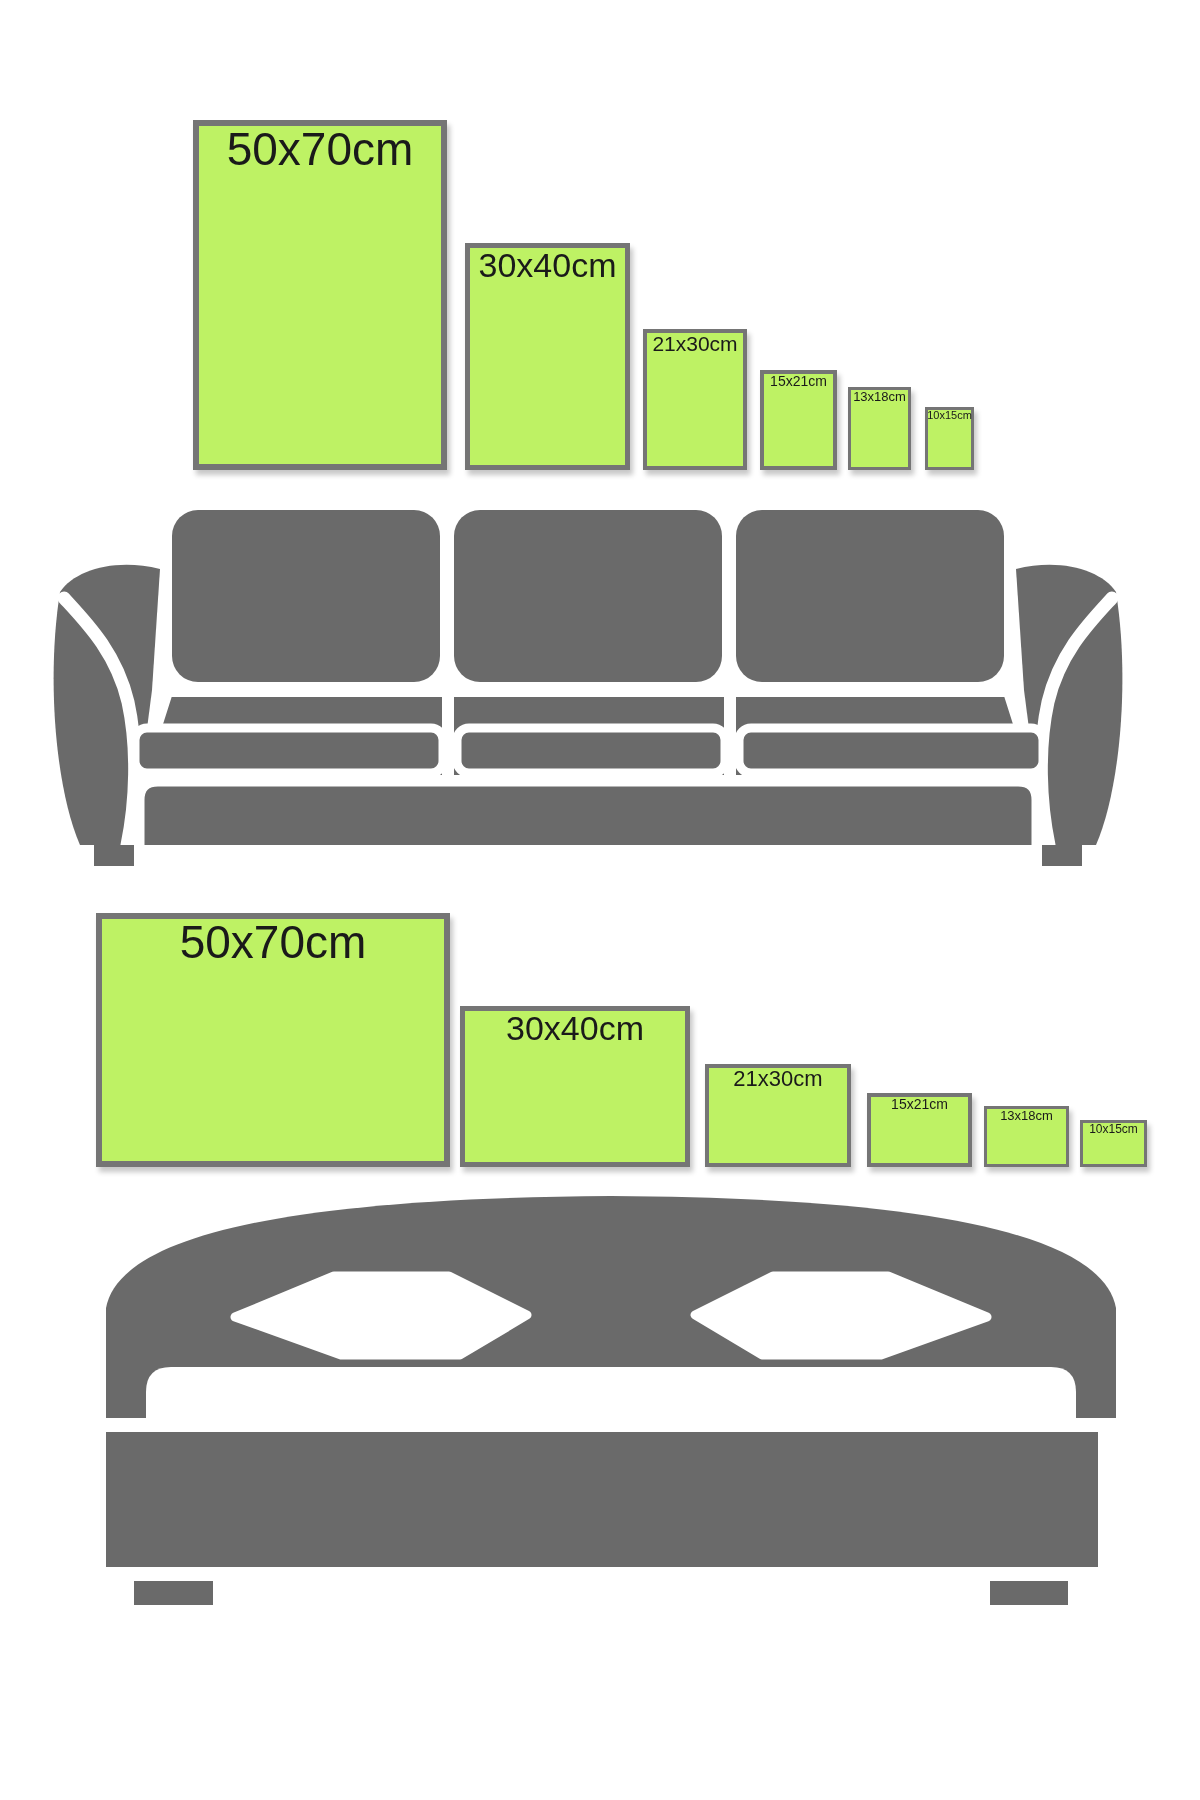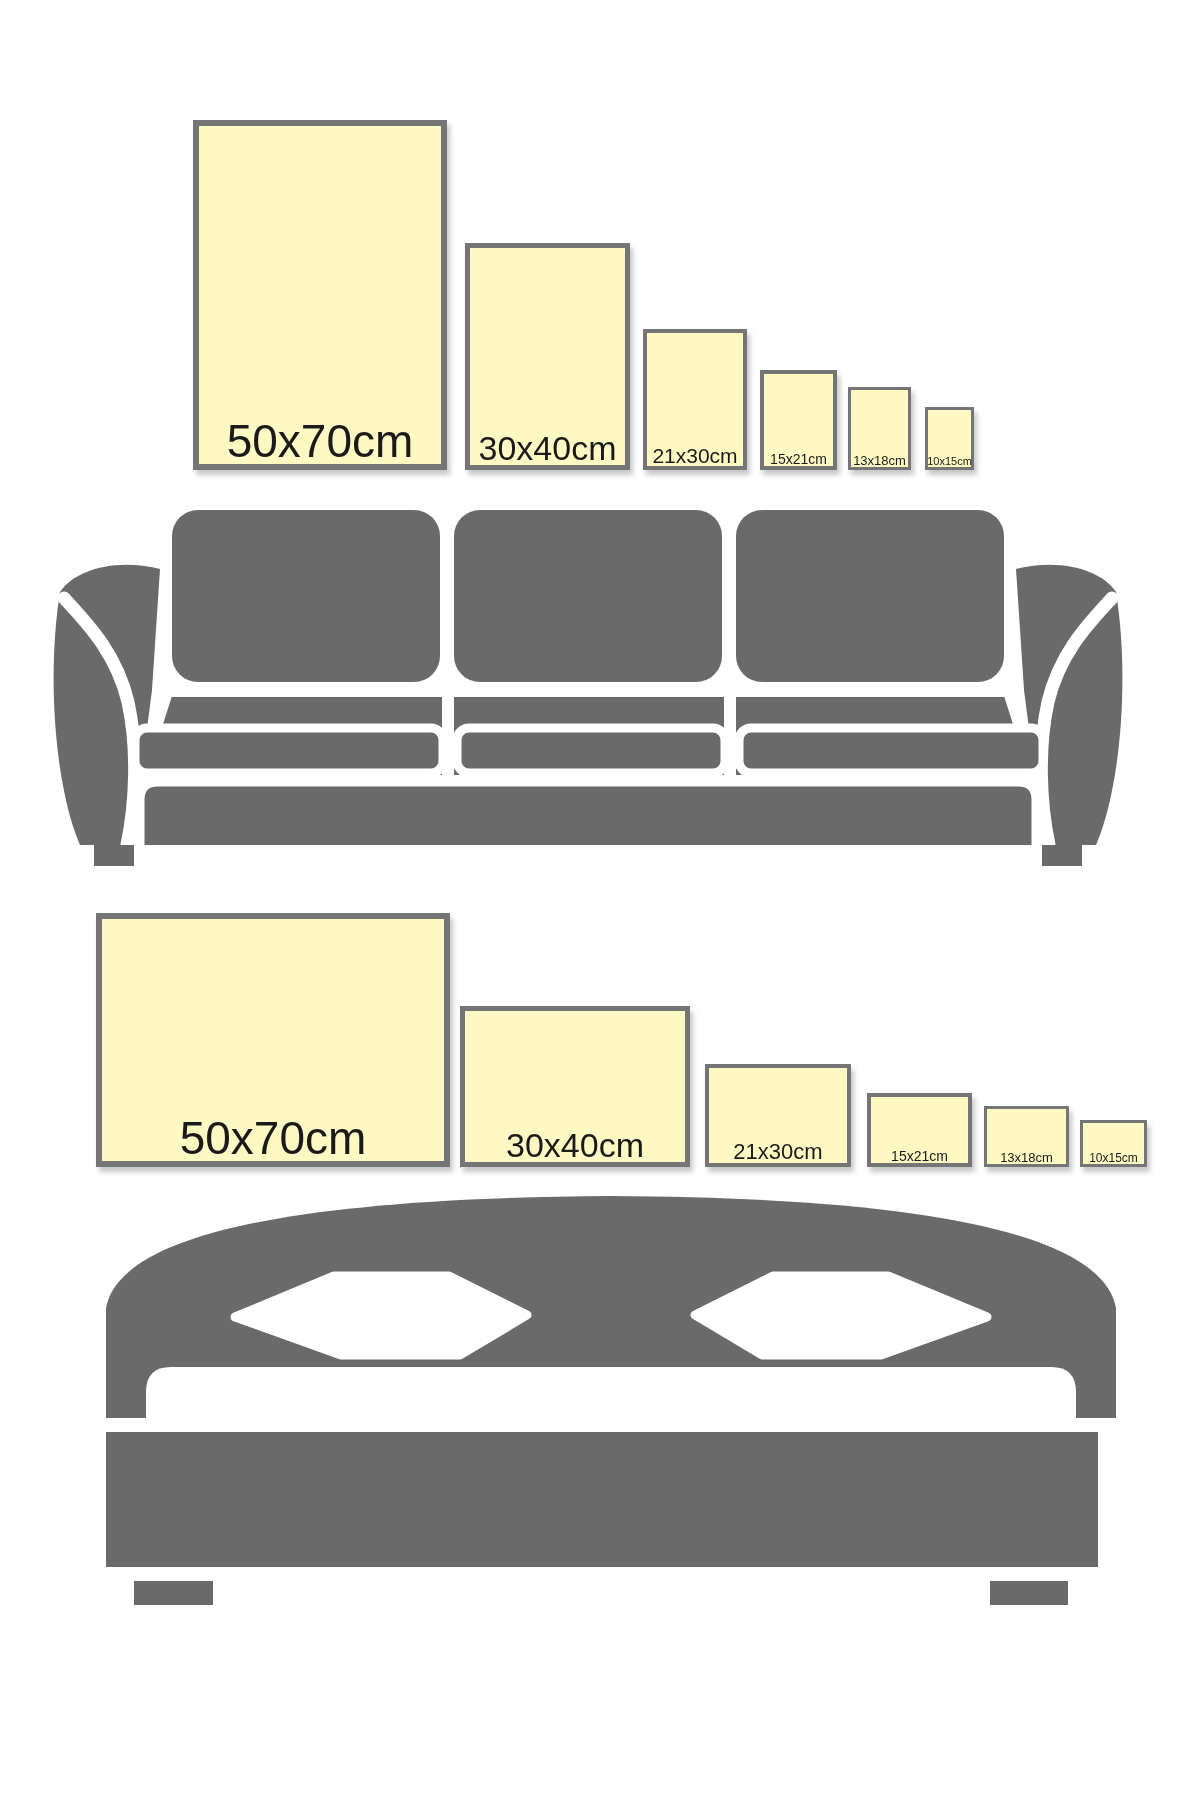--- a/index.html
+++ b/index.html
@@ -11,26 +11,26 @@
     position: relative;
     width: 1200px;
     height: 1800px;
     background: #ffffff;
     overflow: hidden;
     font-family: "Liberation Sans", sans-serif;
   }
   .frame {
     position: absolute;
     box-sizing: border-box;
-    background: #fef9c3;
+    background: #bef264;
     border-style: solid;
     border-color: #757575;
     box-shadow: 3px 5px 5px rgba(0,0,0,0.22);
     display: flex;
-    align-items: flex-end;
+    align-items: flex-start;
     justify-content: center;
   }
   .frame .lbl {
     color: #1a1a1a;
     white-space: nowrap;
     line-height: 1;
   }
   
   .p1 { left:193px; top:120px; width:254px; height:350px; border-width:6px; font-size:46px; }
   .p2 { left:465px; top:243px; width:165px; height:227px; border-width:5px; font-size:34px; }

